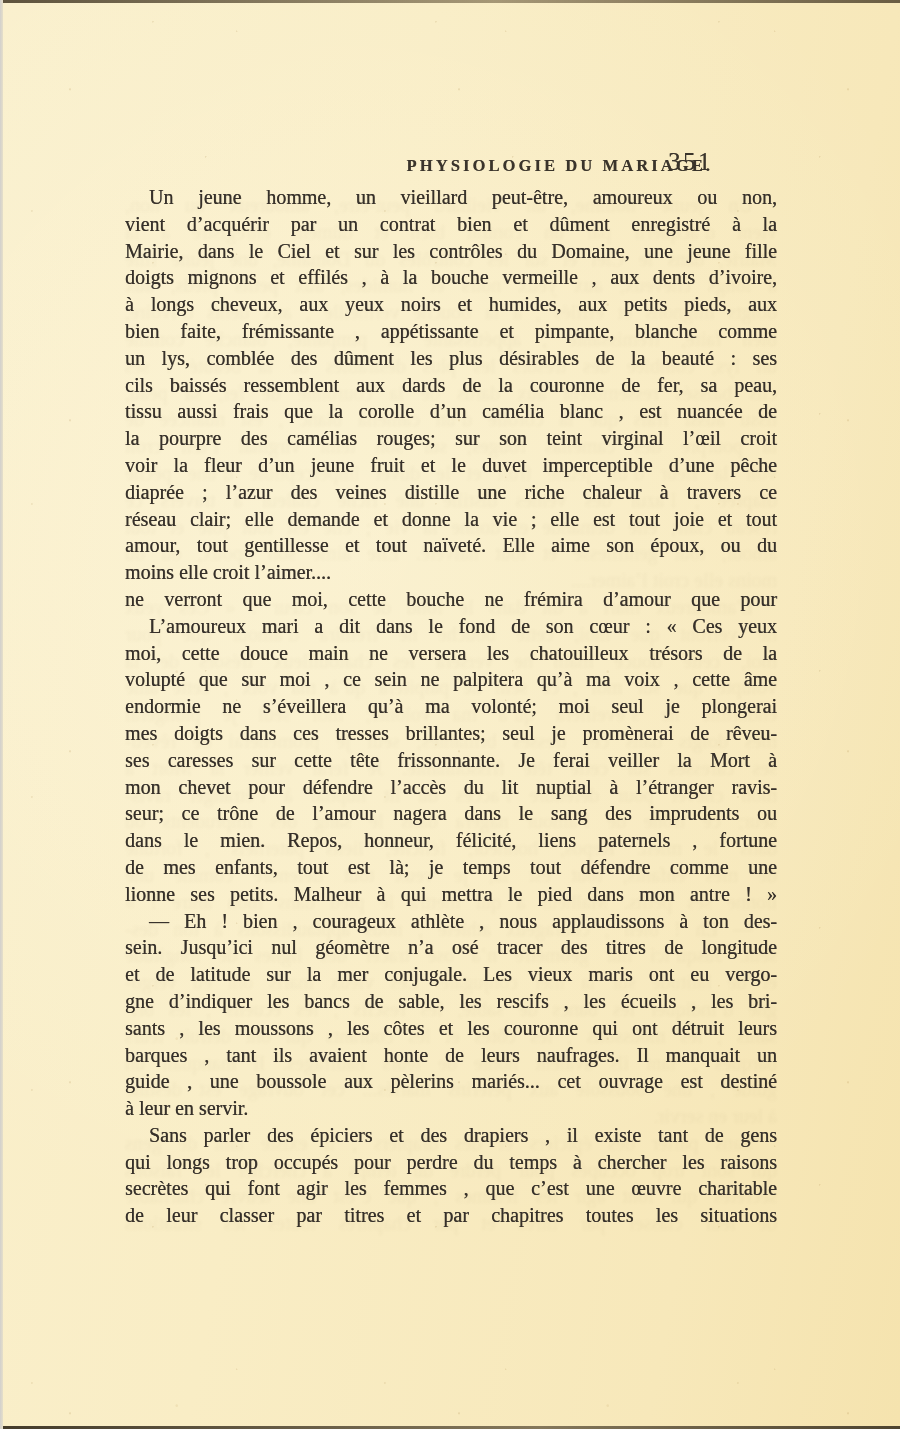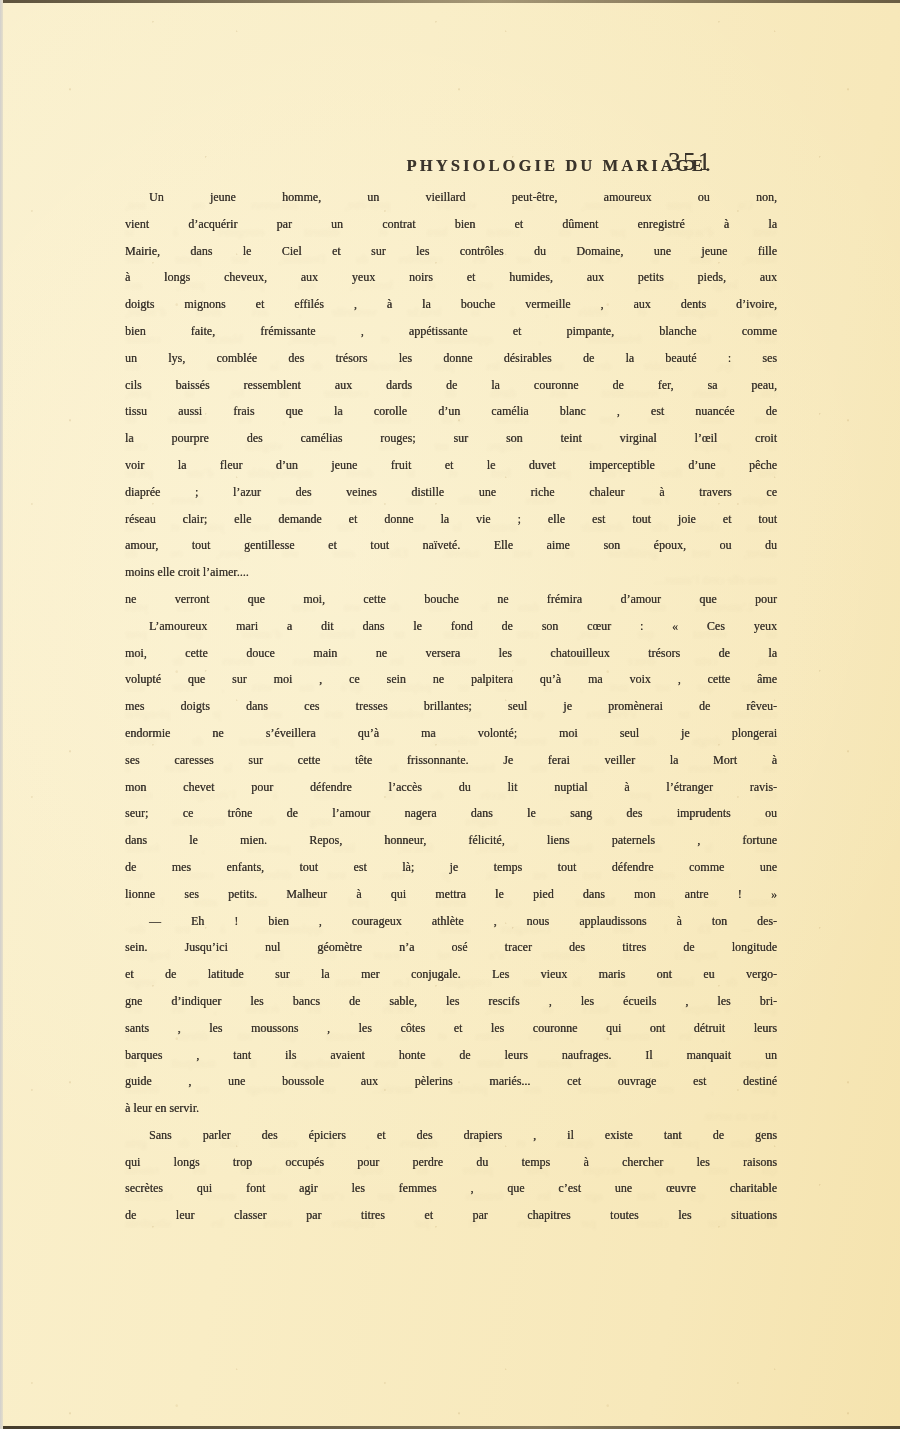--- a/index.html
+++ b/index.html
@@ -39,21 +39,21 @@
     text-shadow:.3px 0 0 rgba(58,52,43,.6);
   }
   .page-number{
     position:absolute;right:0;top:-2px;
     font-size:25px;letter-spacing:2.5px;
     text-shadow:.3px 0 0 rgba(58,52,43,.6);
   }
 
   .bodytext{
     position:absolute;left:125px;top:184px;width:652px;
-    font-size:12px;line-height:26.8px;color:#36302a;
+    font-size:20px;line-height:26.8px;color:#36302a;
     text-shadow:.32px 0 0 rgba(54,48,40,.75);
   }
   .line{
     text-align:justify;
     text-align-last:justify;
     white-space:nowrap;
     height:26.8px;
   }
   .indent{text-indent:24px;}
   .short{text-align-last:left;}
@@ -80,40 +80,40 @@
   <div class="header">
     <span class="running-title">PHYSIOLOGIE DU MARIAGE.</span>
     <span class="page-number">351</span>
   </div>
 
   <div class="bodytext">
     <div>
       <div class="line indent">Un jeune homme, un vieillard peut-être, amoureux ou non,</div>
       <div class="line">vient d’acquérir par un contrat bien et dûment enregistré à la</div>
       <div class="line">Mairie, dans le Ciel et sur les contrôles du Domaine, une jeune fille</div>
+      <div class="line">doigts mignons et effilés , à la bouche vermeille , aux dents d’ivoire,</div>
       <div class="line">à longs cheveux, aux yeux noirs et humides, aux petits pieds, aux</div>
-      <div class="line">doigts mignons et effilés , à la bouche vermeille , aux dents d’ivoire,</div>
       <div class="line">bien faite, frémissante , appétissante et pimpante, blanche comme</div>
-      <div class="line">un lys, comblée des trésors les donne désirables de la beauté : ses</div>
+      <div class="line">un lys, comblée des dûment les plus désirables de la beauté : ses</div>
       <div class="line">cils baissés ressemblent aux dards de la couronne de fer, sa peau,</div>
       <div class="line">tissu aussi frais que la corolle d’un camélia blanc , est nuancée de</div>
       <div class="line">la pourpre des camélias rouges; sur son teint virginal l’œil croit</div>
       <div class="line">voir la fleur d’un jeune fruit et le duvet imperceptible d’une pêche</div>
       <div class="line">diaprée ; l’azur des veines distille une riche chaleur à travers ce</div>
       <div class="line">réseau clair; elle demande et donne la vie ; elle est tout joie et tout</div>
       <div class="line">amour, tout gentillesse et tout naïveté. Elle aime son époux, ou du</div>
       <div class="line short">moins elle croit l’aimer....</div>
     </div>
     <div>
       <div class="line">ne verront que moi, cette bouche ne frémira d’amour que pour</div>
       <div class="line indent">L’amoureux mari a dit dans le fond de son cœur : « Ces yeux</div>
       <div class="line">moi, cette douce main ne versera les chatouilleux trésors de la</div>
       <div class="line">volupté que sur moi , ce sein ne palpitera qu’à ma voix , cette âme</div>
+      <div class="line">endormie ne s’éveillera qu’à ma volonté; moi seul je plongerai</div>
       <div class="line">mes doigts dans ces tresses brillantes; seul je promènerai de rêveu-</div>
-      <div class="line">endormie ne s’éveillera qu’à ma volonté; moi seul je plongerai</div>
       <div class="line">ses caresses sur cette tête frissonnante. Je ferai veiller la Mort à</div>
       <div class="line">mon chevet pour défendre l’accès du lit nuptial à l’étranger ravis-</div>
       <div class="line">seur; ce trône de l’amour nagera dans le sang des imprudents ou</div>
       <div class="line">dans le mien. Repos, honneur, félicité, liens paternels , fortune</div>
       <div class="line">de mes enfants, tout est là; je temps tout défendre comme une</div>
       <div class="line">lionne ses petits. Malheur à qui mettra le pied dans mon antre ! »</div>
     </div>
     <div>
       <div class="line indent">— Eh ! bien , courageux athlète , nous applaudissons à ton des-</div>
       <div class="line">sein. Jusqu’ici nul géomètre n’a osé tracer des titres de longitude</div>

